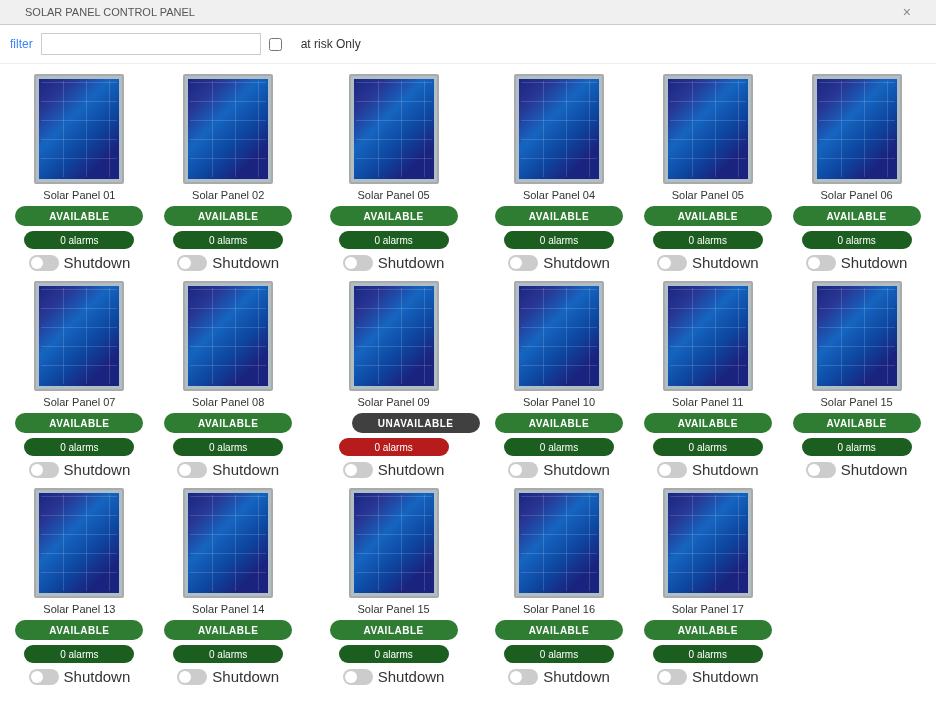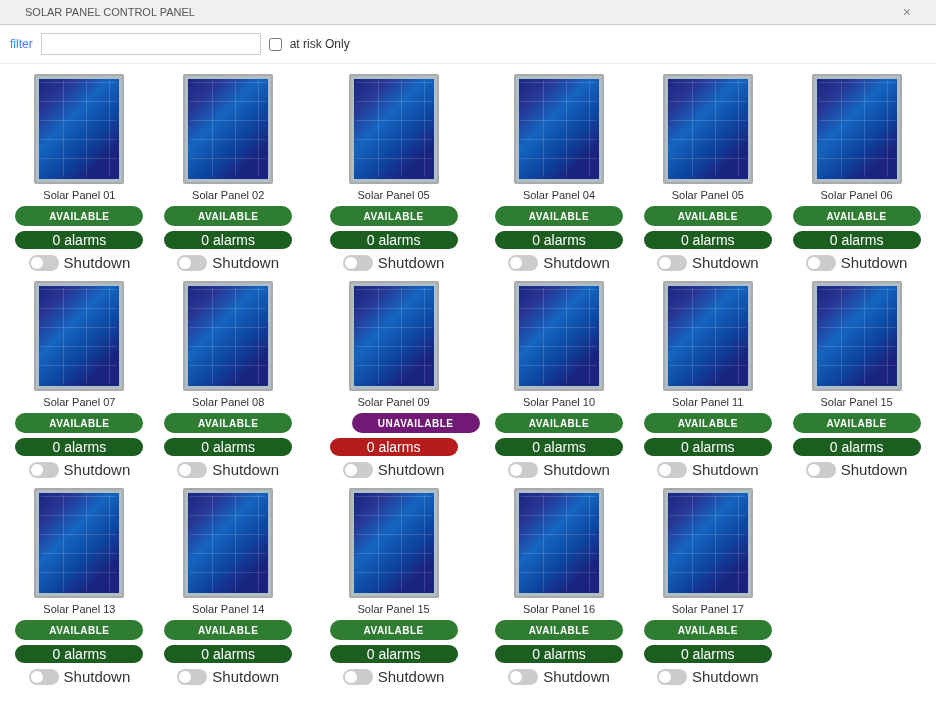--- a/index.html
+++ b/index.html
@@ -40,21 +40,21 @@
     .filter-input {
       width: 220px;
       height: 22px;
       border: 1px solid #ccc;
       padding: 2px 4px;
       font-size: 12px;
     }
     .at-risk-label {
       display: flex;
       align-items: center;
-      gap: 8px;
+      gap: 19px;
       font-size: 12px;
       cursor: pointer;
     }
     .panels-grid {
       display: grid;
       grid-template-columns: repeat(6, 1fr);
       gap: 10px;
       padding: 10px;
     }
     .panel-card {
@@ -113,32 +113,32 @@
       justify-content: center;
       font-size: 10px;
       font-weight: bold;
       color: white;
       letter-spacing: 0.5px;
     }
     .status-available {
       background: #2e7d32;
     }
     .status-unavailable {
-      background: #701a75;
+      background: #404040;
       margin-left: 44px;
     }
     .alarms-badge {
-      width: 128px;
+      width: 110px;
       height: 18px;
       border-radius: 9px;
       background: #1b5e20;
       display: flex;
       align-items: center;
       justify-content: center;
-      font-size: 14px;
+      font-size: 10px;
       color: white;
     }
     .alarms-badge-unavailable {
       background: #b71c1c;
     }
     .shutdown-row {
       display: flex;
       align-items: center;
       gap: 5px;
       font-size: 15px;

